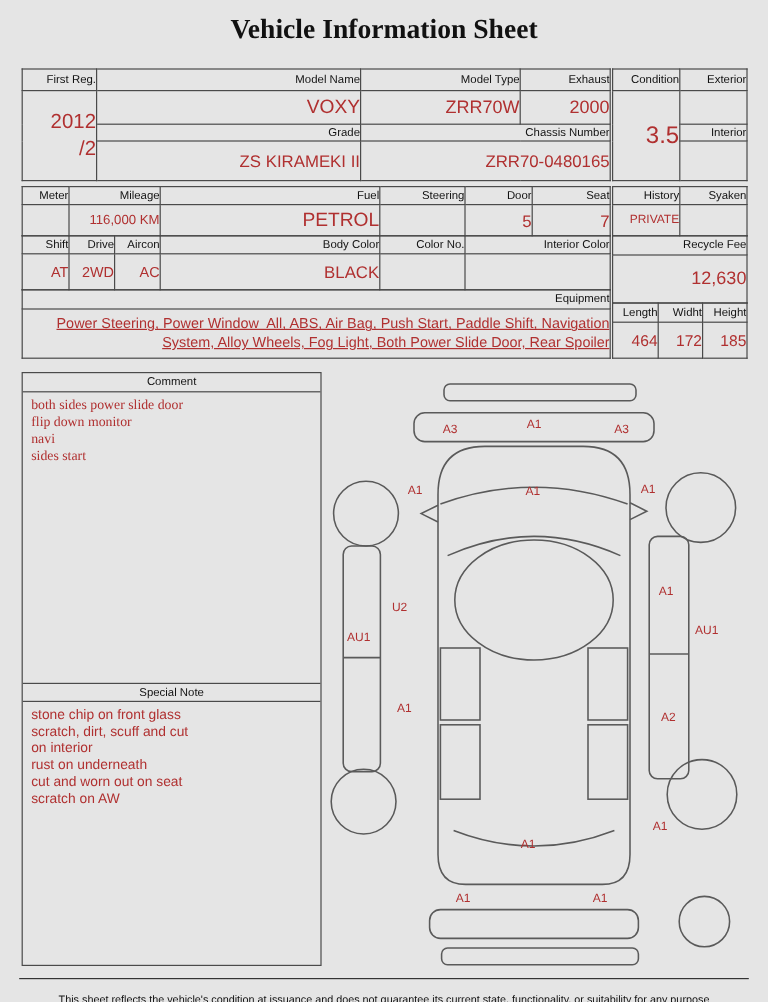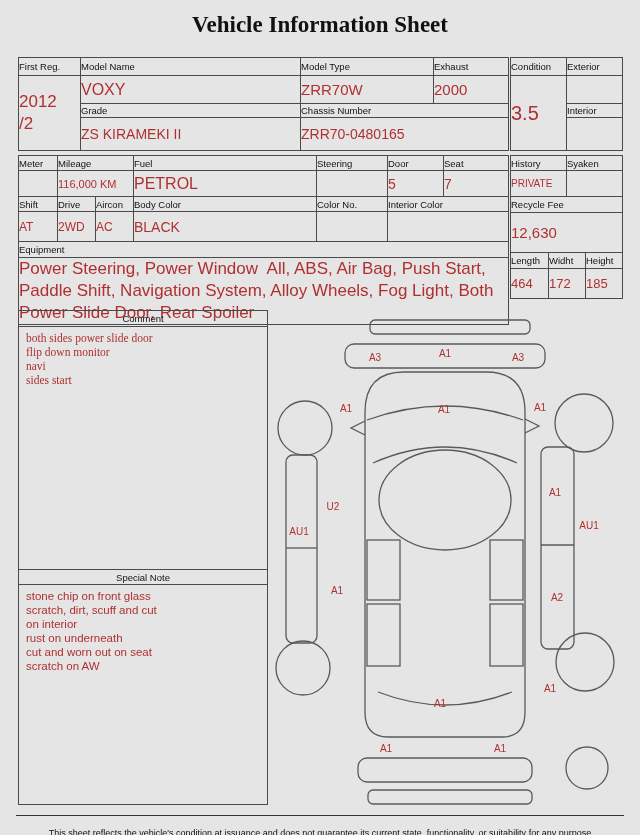--- a/index.html
+++ b/index.html
@@ -3,34 +3,34 @@
 <meta charset="utf-8">
 <style>
   :root{ --red:#b03030; --bd:#4a4a4a; }
   *{ margin:0; padding:0; box-sizing:border-box; }
   body{ background:#ffffff; }
   .sheet{ position:relative; width:640px; height:835px; background:#e5e5e5;
           font-family:"Liberation Sans", sans-serif; color:#111; overflow:hidden; }
   .title{ position:absolute; top:12px; left:0; width:100%; text-align:center;
           font-family:"Liberation Serif", serif; font-size:23px; font-weight:bold; }
   table.grid{ position:absolute; border-collapse:collapse; table-layout:fixed; }
-  .grid th,.grid td{ border:1px solid var(--bd); padding:0; text-align:left;
+  .grid th,.grid td{ border:1px solid var(--bd); padding:0; text-align:right;
           vertical-align:middle; overflow:hidden; }
   .grid th{ font-weight:normal; font-size:9.5px; color:#111; }
   .val{ color:var(--red); }
   .v-firstreg{ font-size:17px; text-align:left; padding-left:6px; line-height:1.3; }
   .v-lg{ font-size:16px; }
   .v-md{ font-size:14px; }
   .v-15{ font-size:15px; }
   .v-sm{ font-size:11px; }
   .v-xs{ font-size:10px; }
   .v-cond{ font-size:20px; }
   .v-dim{ font-size:13px; }
-  .v-equip{ font-size:17px; text-align:left; vertical-align:top; padding:3px 4px;
-            line-height:1.3; white-space:pre-wrap; }
+  .v-equip{ font-size:12px; text-align:left; vertical-align:top; padding:3px 4px;
+            line-height:1.3; white-space:pre-wrap;text-decoration:underline; }
   .notes{ position:absolute; left:18px; top:310px; width:250px; height:495px;
           border:1px solid var(--bd); }
   .notes-header{ height:16px; border-bottom:1px solid var(--bd); text-align:center;
           font-size:9.5px; line-height:15px; }
   .sp-header{ border-top:1px solid var(--bd); }
   .notes-body{ padding:4px 7px; color:var(--red); font-size:11.5px; line-height:1.22; }
   #comment-body{ height:242px;font-family:Liberation Serif, serif; }
   .diagram{ position:absolute; left:268px; top:310px; width:364px; height:500px; }
   .car{ fill:none; stroke:#5a5a5a; stroke-width:1.3; }
   .anno{ font-family:"Liberation Sans", sans-serif; font-size:10px; fill:var(--red); }

